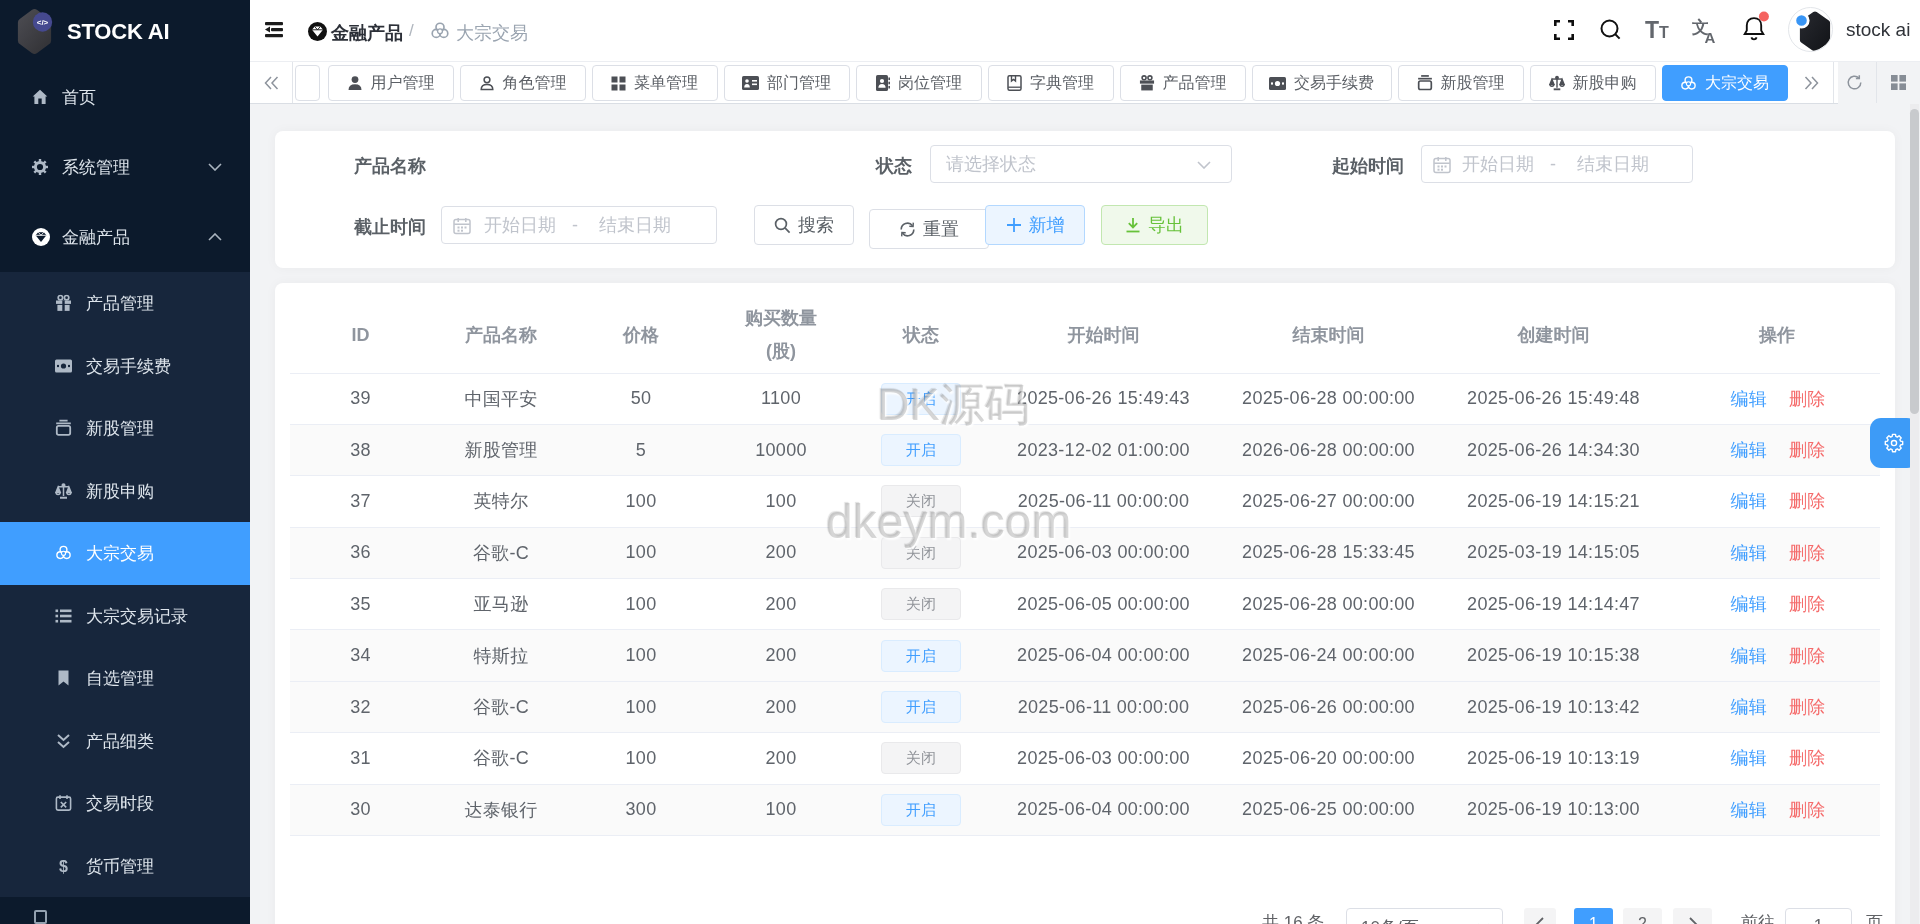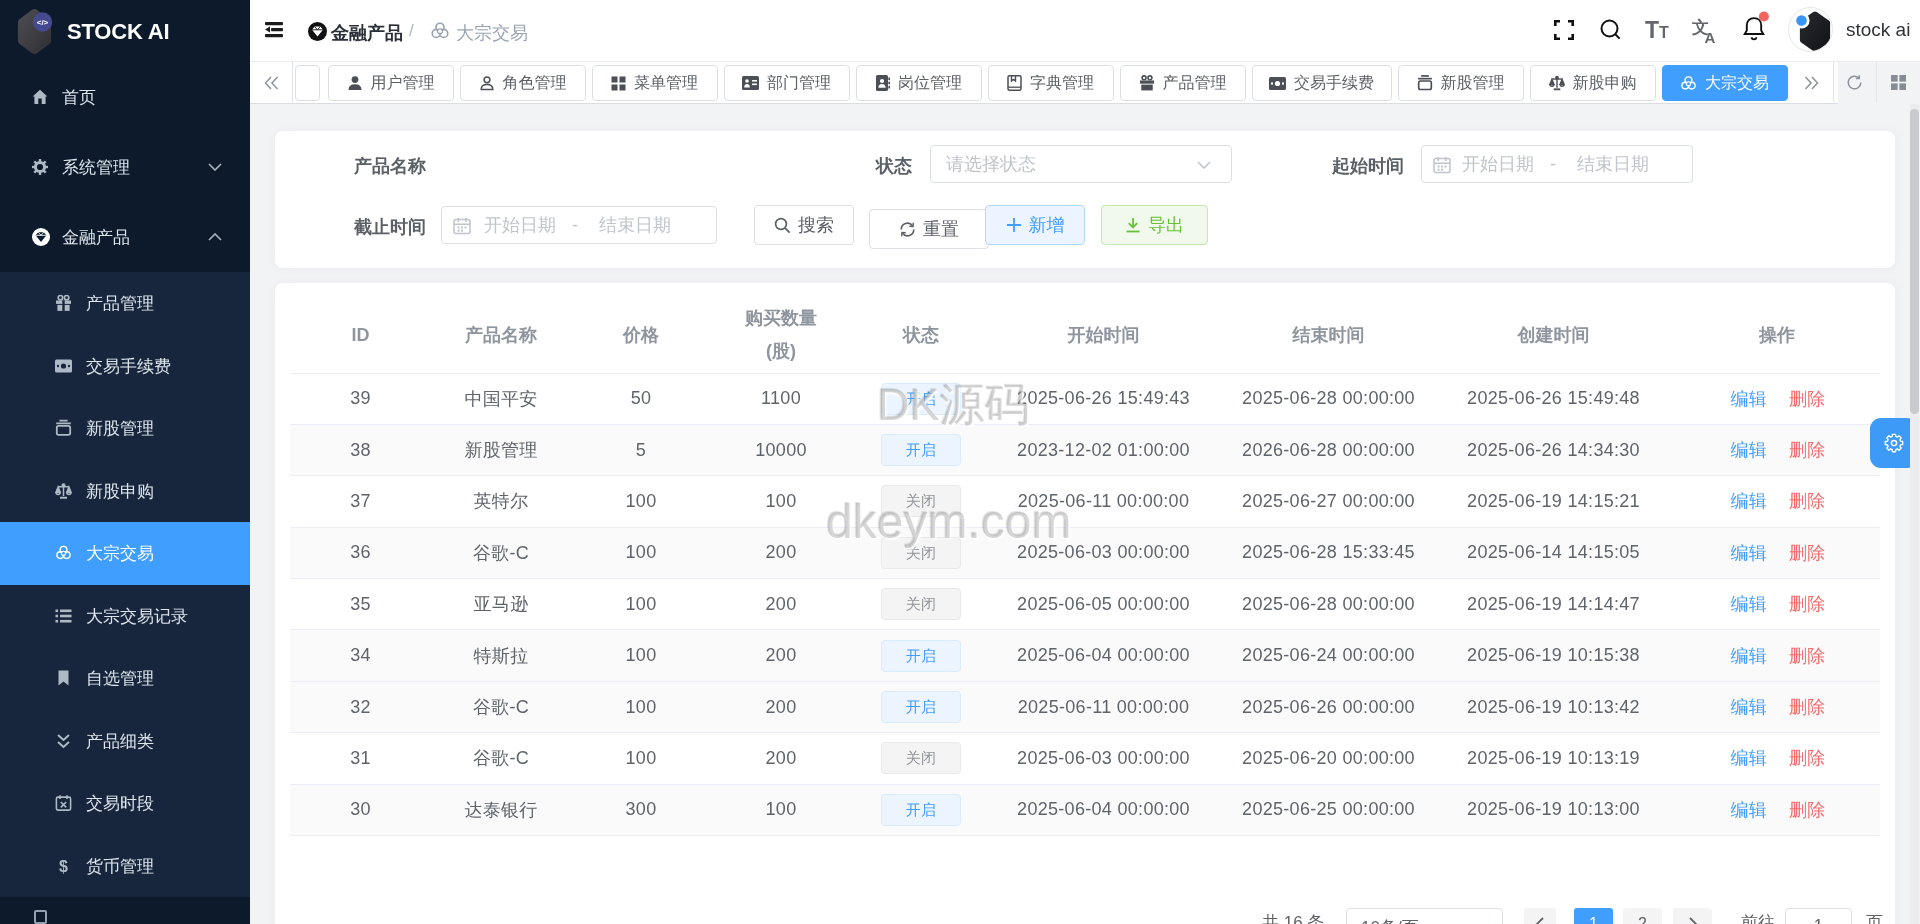--- a/index.html
+++ b/index.html
@@ -535,21 +535,21 @@
           <td><span class="lk-e">编辑</span><span class="lk-d">删除</span></td>
         </tr>
       <tr class="stripe">
           <td>36</td>
           <td>谷歌-C</td>
           <td>100</td>
           <td>200</td>
           <td><span class="tag off">关闭</span></td>
           <td>2025-06-03 00:00:00</td>
           <td>2025-06-28 15:33:45</td>
-          <td>2025-06-14 14:15:05</td>
+          <td>2025-03-19 14:15:05</td>
           <td><span class="lk-e">编辑</span><span class="lk-d">删除</span></td>
         </tr>
       <tr>
           <td>35</td>
           <td>亚马逊</td>
           <td>100</td>
           <td>200</td>
           <td><span class="tag off">关闭</span></td>
           <td>2025-06-05 00:00:00</td>
           <td>2025-06-28 00:00:00</td>

